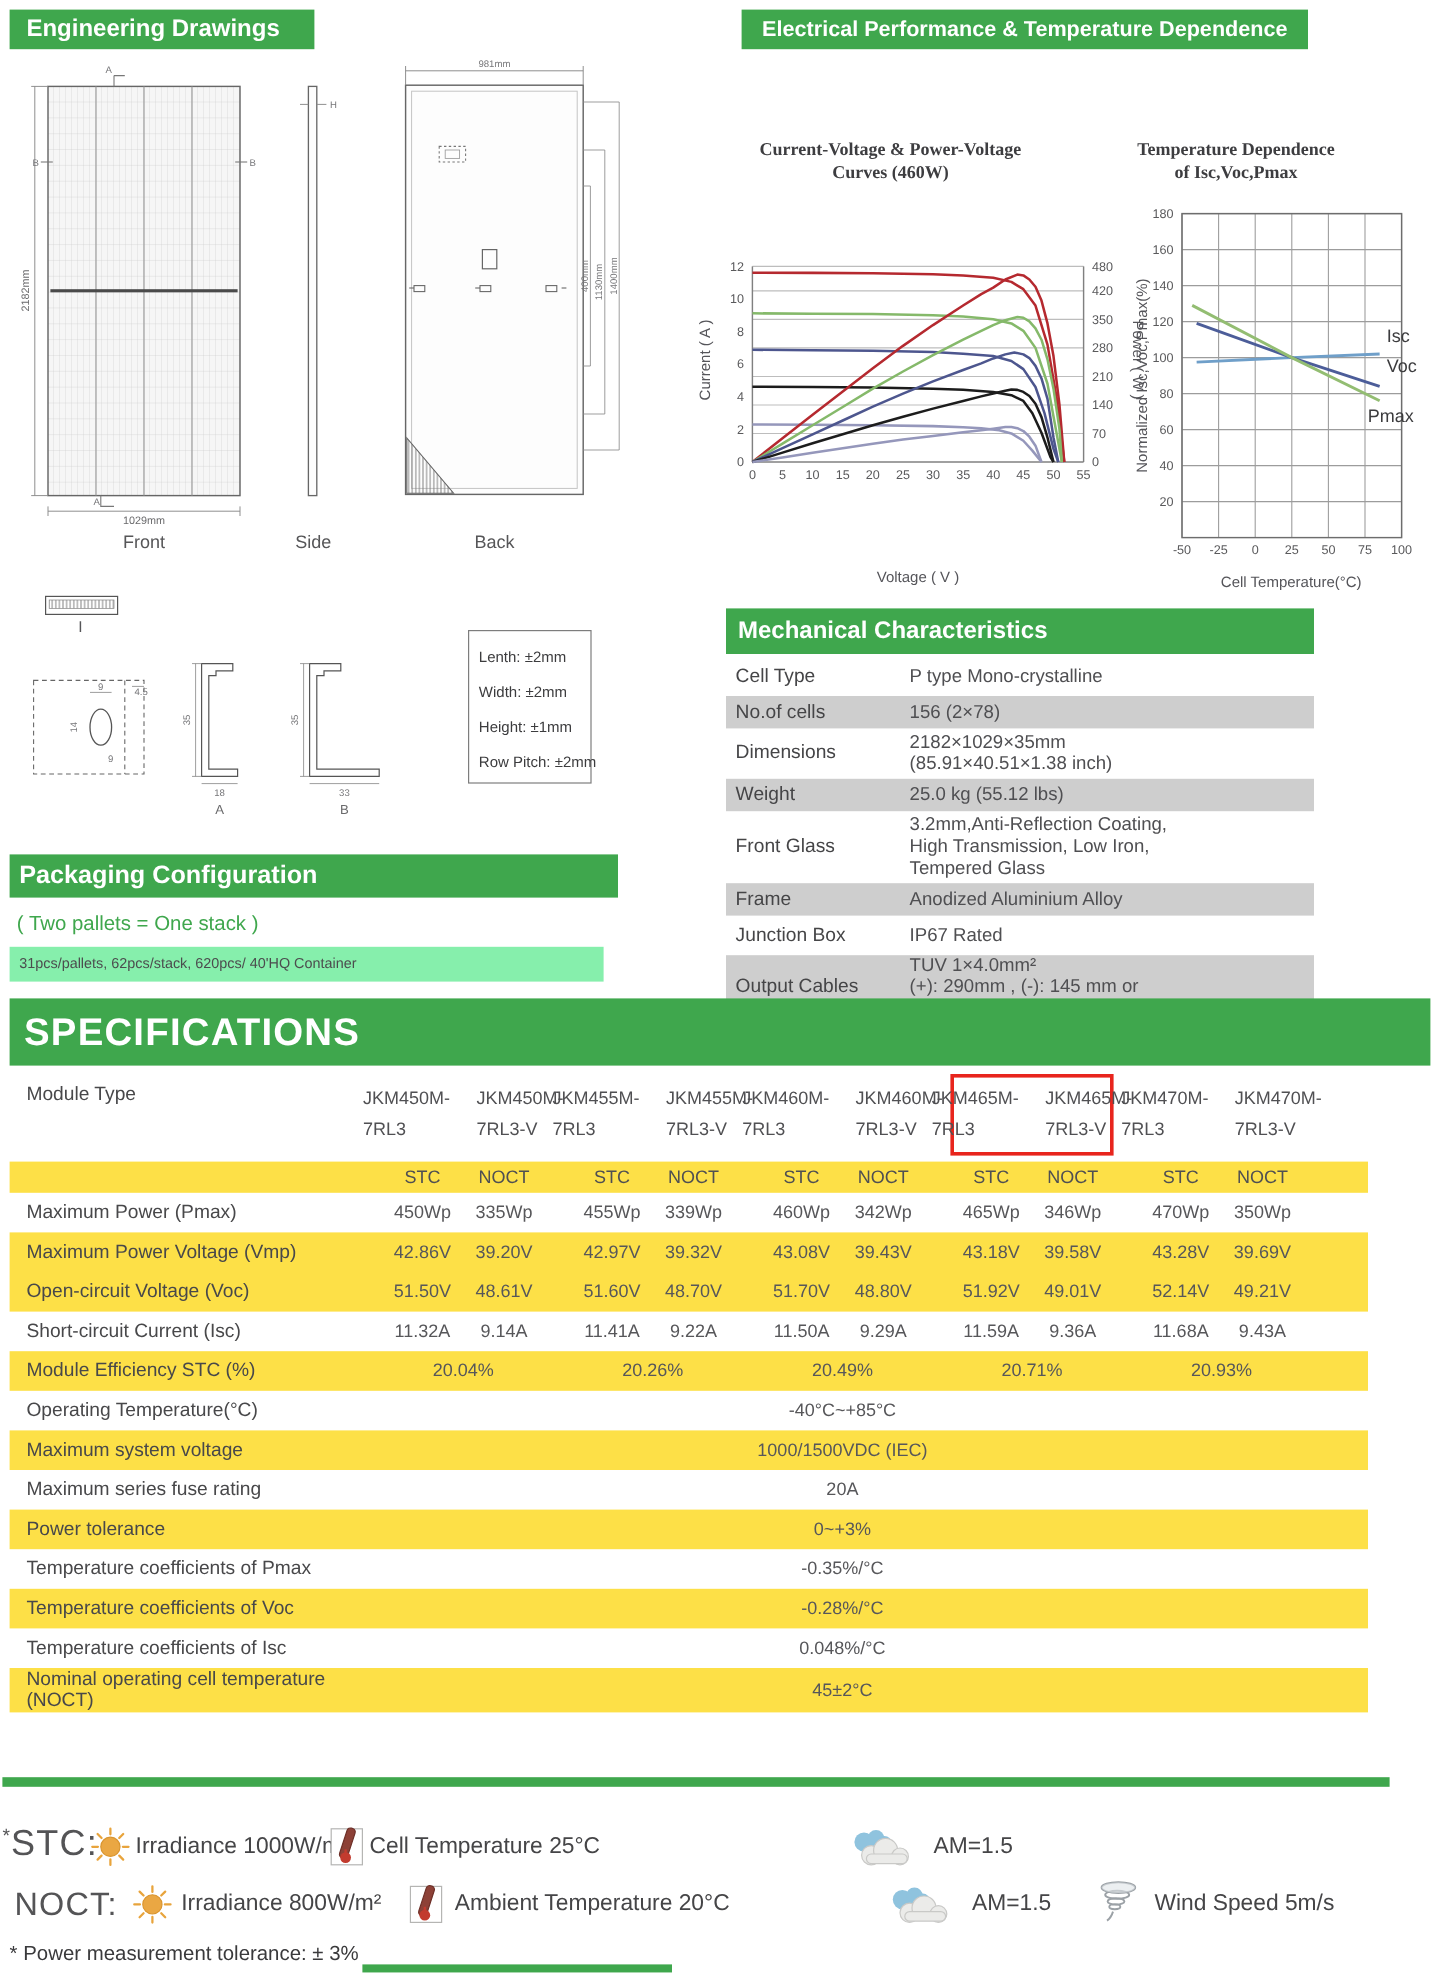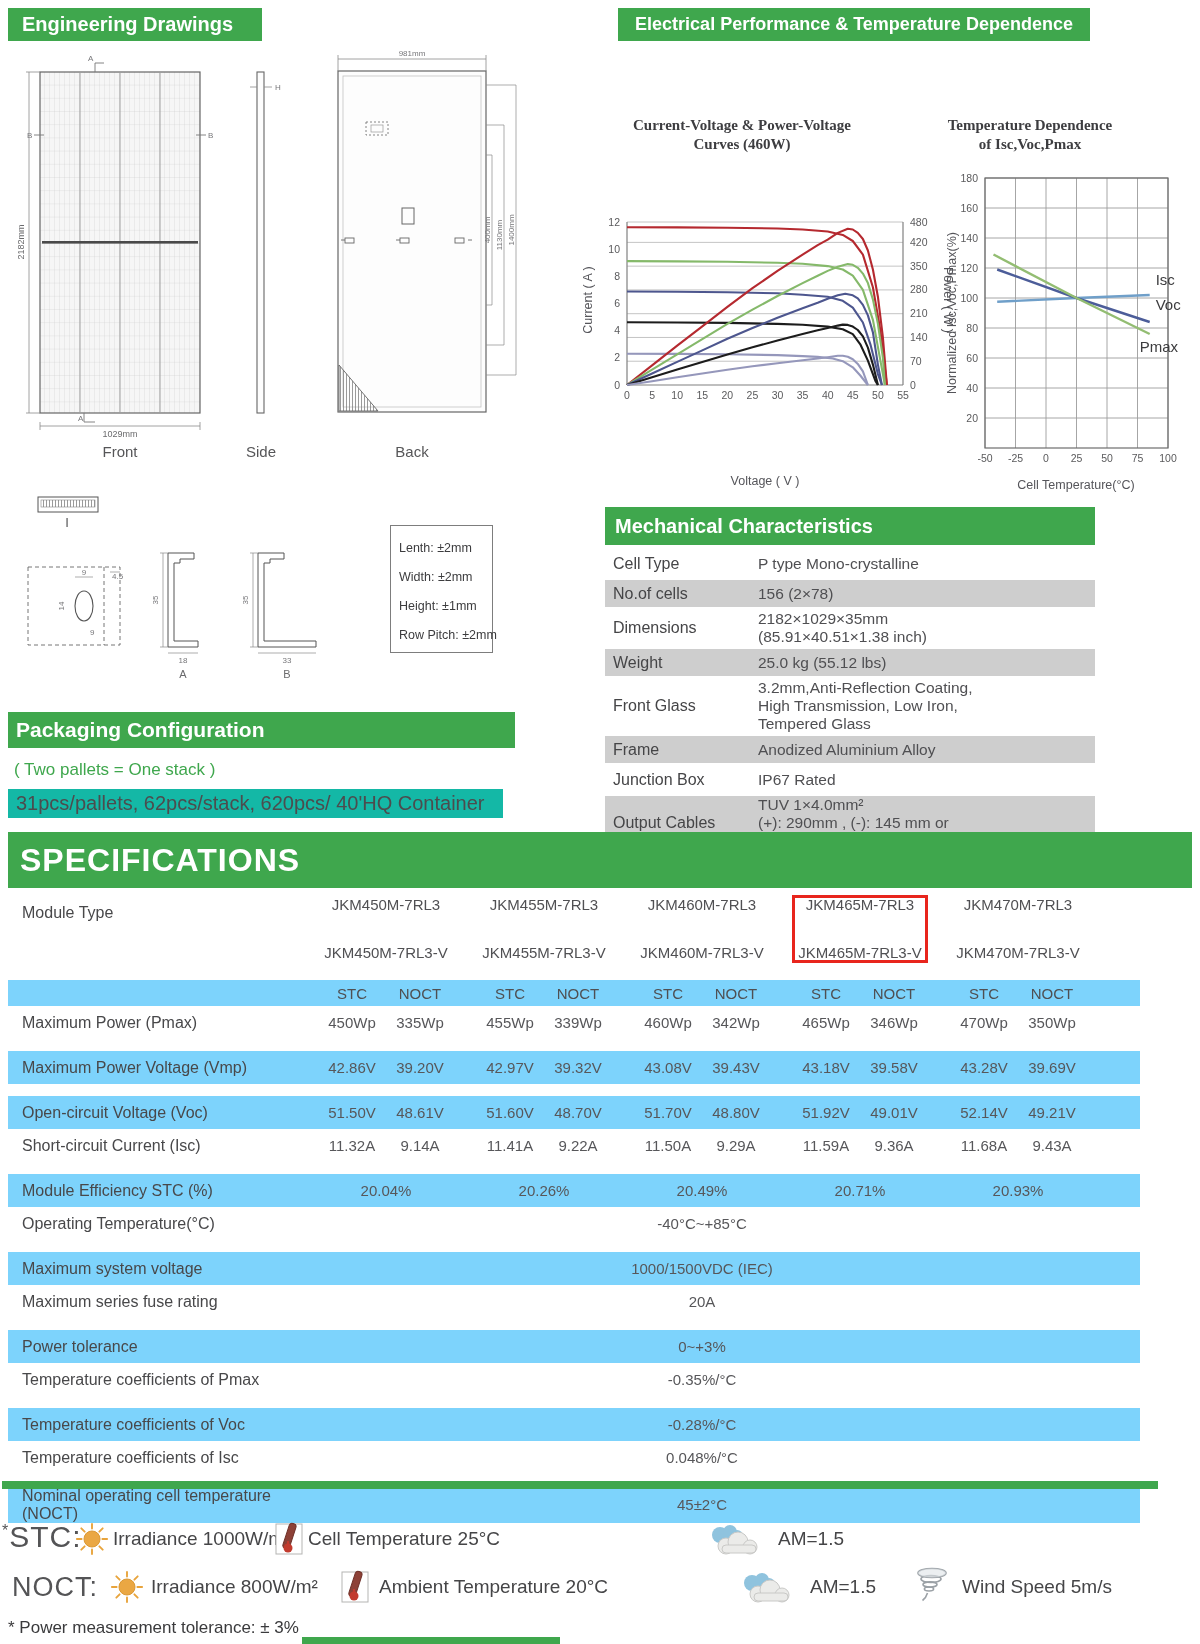--- a/index.html
+++ b/index.html
@@ -16,44 +16,44 @@
   .tick{font-size:10.5px;fill:#5a5a5c;}
   .dwg-label{font-size:15px;fill:#565658;}
   .dim{font-size:9px;fill:#6a6a6c;}
   .dim-s{font-size:8px;fill:#77777a;}
   
   #tolbox{position:absolute;left:390px;top:525px;width:103px;height:128px;border:1.5px solid #7d7d7d;
           padding:8px 11px 0 8px;box-sizing:border-box;}
   #tolbox div{font-size:12.5px;color:#3c3c3e;line-height:29px;white-space:nowrap;}
   
   #pack-note{position:absolute;left:14px;top:760px;font-size:17px;color:#3fa74d;}
-  #pack-gray{position:absolute;left:8px;top:789px;width:487px;height:29px;background:#14b8a6;
-             font-size:20px;color:#4c4c4e;line-height:29px;padding-left:8px;}
+  #pack-gray{position:absolute;left:8px;top:789px;width:487px;height:29px;background:#86efac;
+             font-size:12px;color:#4c4c4e;line-height:29px;padding-left:8px;}
   
   #mech{position:absolute;left:605px;top:550px;width:490px;}
   .mrow2{display:flex;align-items:center;margin-bottom:3px;}
   .mrow2 .mlbl{width:145px;padding-left:8px;font-size:16px;color:#454547;flex:none;}
   .mrow2 .mval{flex:1;text-align:left;padding-right:80px;font-size:15.5px;color:#4f4f52;white-space:pre-line;line-height:18px;}
   .mg{background:#cecece;}
   .mh27{min-height:27px;} .mh34{min-height:34px;} .mh40{min-height:40px;}
   
   #spec-table{position:absolute;left:8px;top:890px;width:1132px;}
   .srow{display:grid;grid-template-columns:310px 68px 68px 22px 68px 68px 22px 68px 68px 22px 68px 68px 22px 68px 68px;
         align-items:center;width:1132px;}
   .srow .lbl{grid-column:1;padding-left:14px;font-size:16px;color:#48484a;}
   .v{text-align:center;font-size:15px;color:#57575a;}
   .hdr{text-align:center;font-size:15px;color:#4f4f52;}
   .c1{grid-column:2}.c2{grid-column:3}.c3{grid-column:5}.c4{grid-column:6}.c5{grid-column:8}
   .c6{grid-column:9}.c7{grid-column:11}.c8{grid-column:12}.c9{grid-column:14}.c10{grid-column:15}
   .p1{grid-column:2 / span 2}.p2{grid-column:5 / span 2}.p3{grid-column:8 / span 2}
   .p4{grid-column:11 / span 2}.p5{grid-column:14 / span 2}
   .full{grid-column:2 / 16;text-align:center;font-size:15px;color:#57575a;}
-  .g{background:#7dd3fc;margin-top:12px;}
+  .g{background:#fde047;}
   .h26{height:26px}.h33{height:33px}.h37{height:37px}.h78{height:78px}
-  .mod{display:flex;flex-direction:column;justify-content:center;align-items:center;height:62px;font-size:15px;color:#505053;line-height:26px;gap:22px;}
+  .mod{display:flex;flex-direction:row;justify-content:center;align-items:center;height:62px;font-size:15px;color:#505053;line-height:26px;gap:22px;}
   .mod.hl{border:3px solid #e8251d;}
   .mrowlbl{align-self:start;padding-top:14px;}
   
   .fline{position:absolute;left:0;width:1200px;height:46px;}
   .fline .txt{position:absolute;top:12px;font-size:19px;color:#454547;white-space:nowrap;}
   .ficon{position:absolute;}
   #stc-big{position:absolute;left:2px;top:4px;font-size:30px;color:#545456;letter-spacing:1px;}
   #stc-big sup{font-size:16px;}
   #noct-big{position:absolute;left:12px;top:8px;font-size:27px;color:#545456;letter-spacing:1px;}
   #foot-note{position:absolute;left:8px;top:1618px;font-size:17px;color:#3a3a3c;}

